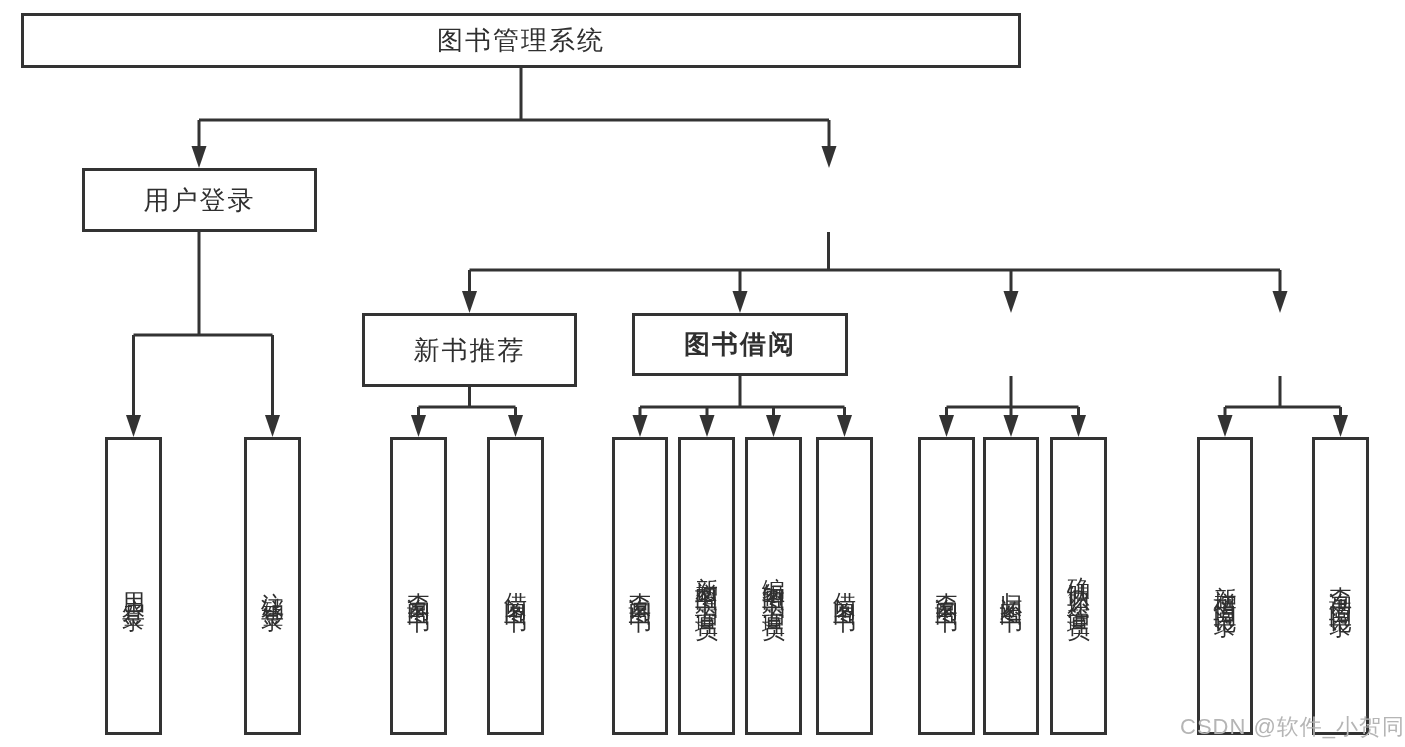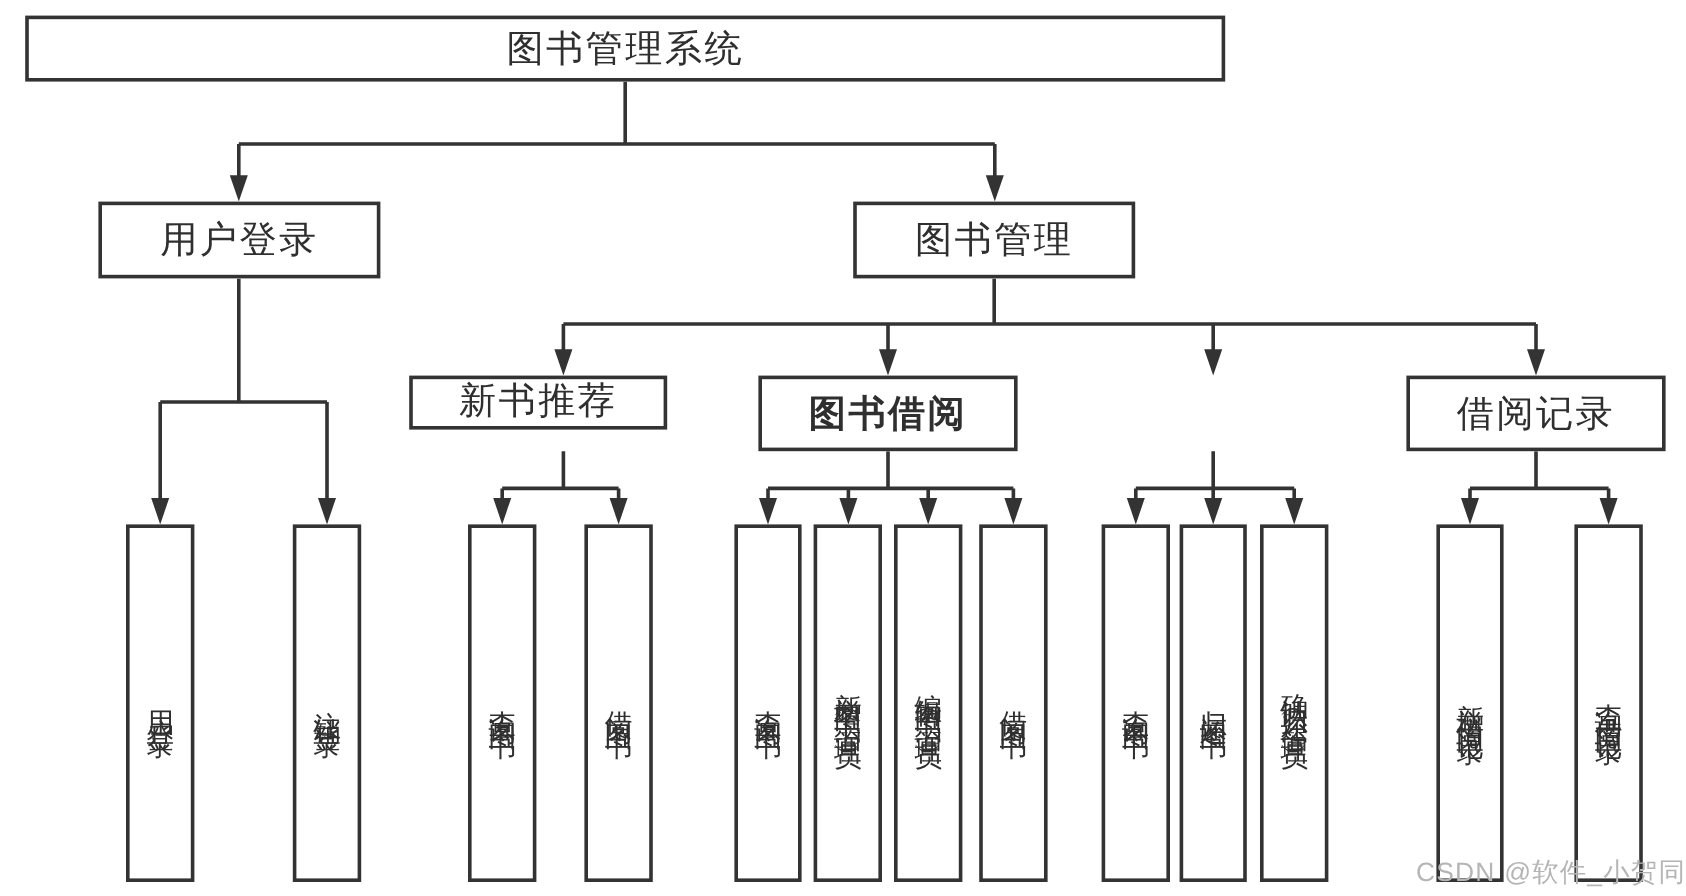--- a/index.html
+++ b/index.html
@@ -13,21 +13,21 @@
   #connectors{position:absolute;left:0;top:0;z-index:1;}
   .node{
     position:absolute;
     box-sizing:border-box;
     border:3px solid #333333;
     background:#ffffff;
     display:flex;align-items:center;justify-content:center;
     color:#2f2f2f;
     z-index:2;
   }
-  .h-label{font-size:31px;letter-spacing:2px;white-space:nowrap;}
+  .h-label{font-size:26px;letter-spacing:2px;white-space:nowrap;}
   .leaf{top:437px;height:298px;width:57px;}
   .v-label{
     writing-mode:vertical-rl;
     text-orientation:mixed;
     font-size:23px;
     letter-spacing:6px;
     line-height:1;
     white-space:nowrap;
   }
   .watermark{
@@ -85,32 +85,26 @@
     </g>
   </svg>
 
   <div class="node" style="left:21px;top:13px;width:1000px;height:55px;">
     <span class="h-label">图书管理系统</span>
   </div>
 
   <div class="node" style="left:82px;top:168px;width:235px;height:64px;">
     <span class="h-label">用户登录</span>
   </div>
-  <div class="node" style="left:711px;top:168px;width:235px;height:64px;">
-    <span class="h-label">图书管理</span>
-  </div>
 
-  <div class="node" style="left:341px;top:313px;width:215px;height:45px;align-items:flex-end;">
+  <div class="node" style="left:362px;top:313px;width:215px;height:74px;">
     <span class="h-label">新书推荐</span>
   </div>
   <div class="node" style="left:632px;top:313px;width:216px;height:63px;font-weight:bold;">
     <span class="h-label">图书借阅</span>
-  </div>
-  <div class="node" style="left:1172px;top:313px;width:216px;height:63px;">
-    <span class="h-label">借阅记录</span>
   </div>
 
   <div class="node leaf" style="left:105px;">
     <span class="v-label">用户登录</span>
   </div>
   <div class="node leaf" style="left:244px;">
     <span class="v-label">注销登录</span>
   </div>
 
   <div class="node leaf" style="left:390px;">

